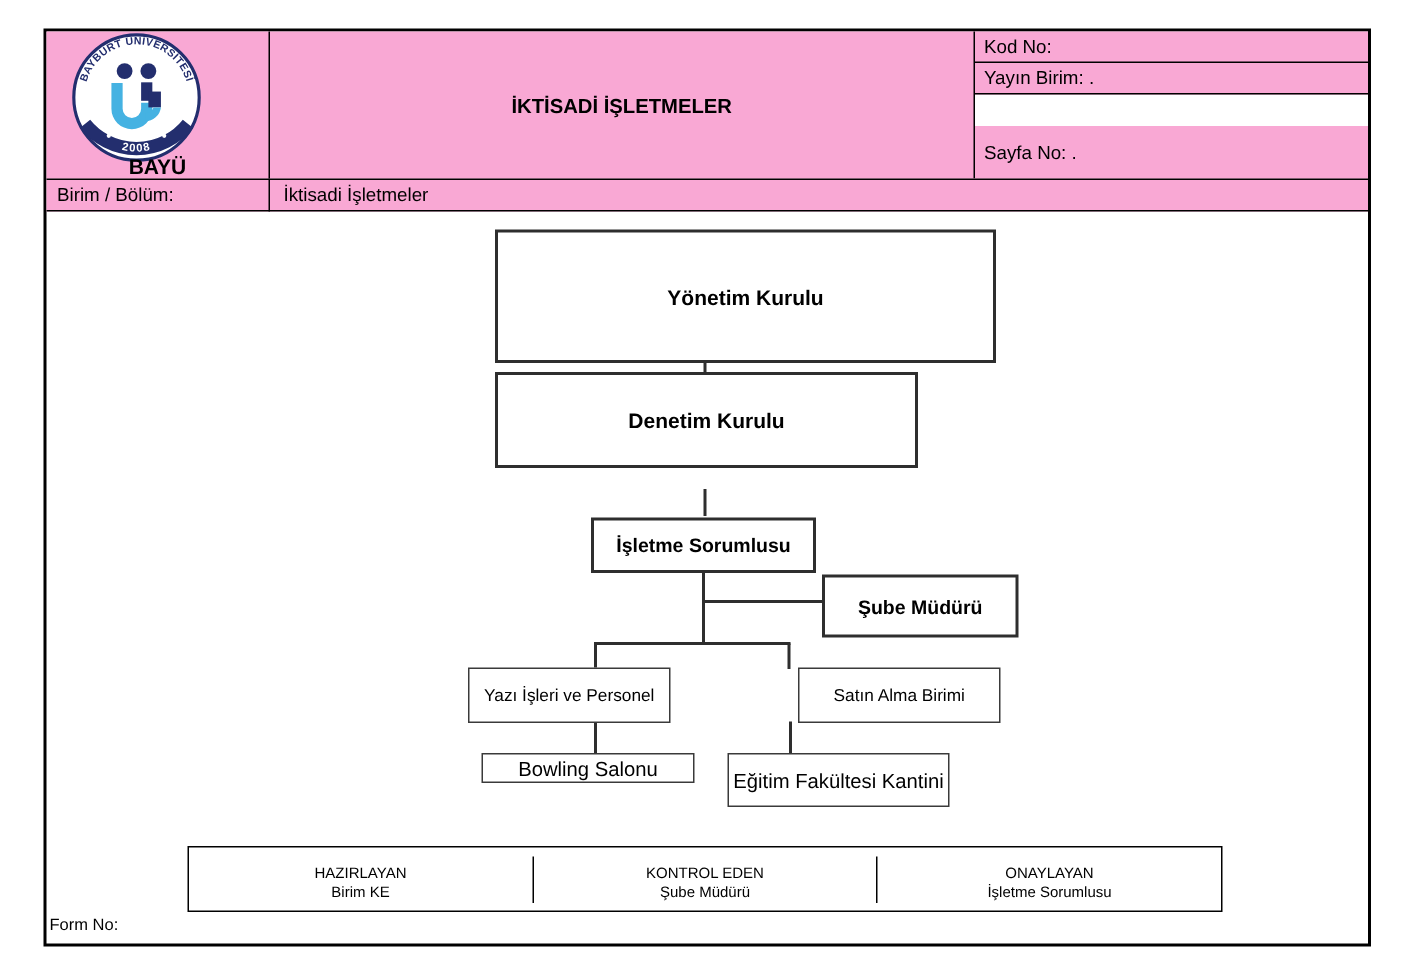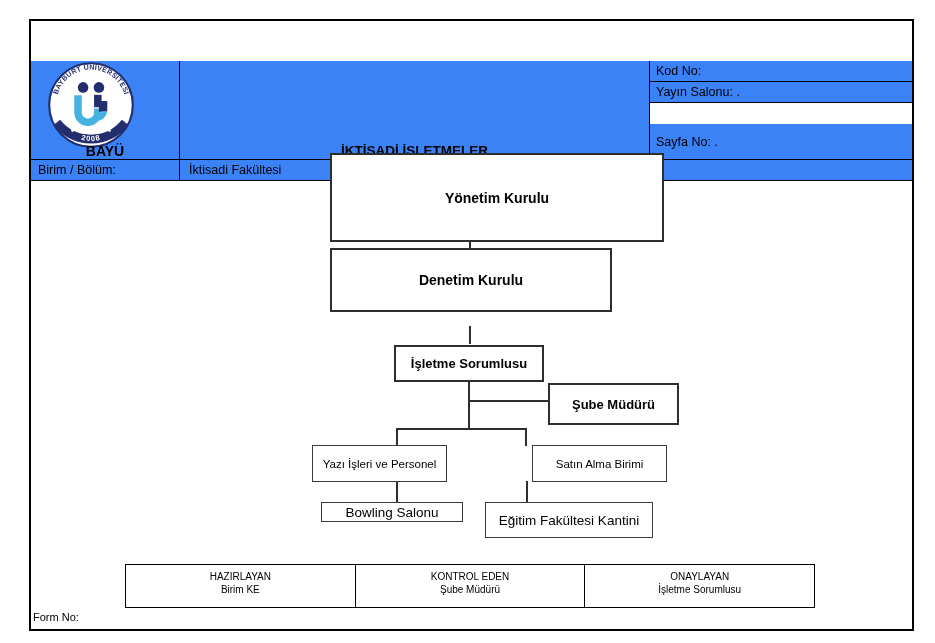--- a/index.html
+++ b/index.html
@@ -13,31 +13,31 @@
     color: #000;
     overflow: hidden;
   }
   .page-border {
     position: absolute;
     left: 29px; top: 19px;
     width: 885px; height: 612px;
     border: 2px solid #000;
   }
   
-  .cell { position: absolute; background: #3b82f6; margin-top: 40px; }
+  .cell { position: absolute; background: #f9a8d4; }
   .logo-cell { left: 31px; top: 21px; width: 149px; height: 98px; border-right: 1px solid #000; }
   .logo-svg { position: absolute; left: 16px; top: 0px; }
   .logo-abbr {
     position: absolute; left: 0; right: 0; bottom: 0;
     text-align: center; font-weight: bold; font-size: 14px;
   }
   .title-cell {
     left: 180px; top: 21px; width: 470px; height: 98px;
     border-right: 1px solid #000;
-    display: flex; flex-direction: column; align-items: center; justify-content: flex-end;
+    display: flex; flex-direction: column; align-items: center; justify-content: center;
     font-weight: bold; font-size: 13.5px; line-height: 17px; text-align: center;
   }
   .meta-row {
     left: 650px; width: 262px;
     border-bottom: 1px solid #000;
     display: flex; align-items: center;
     padding-left: 6px; font-size: 12.5px;
   }
   .meta-row.last { border-bottom: none; }
   .unit-label-cell {
@@ -56,21 +56,21 @@
     display: flex; align-items: center; justify-content: center;
     text-align: center; font-size: 13px;
   }
   .b2 { border: 2px solid #2e2e2e; }
   .b1 { border: 1px solid #3a3a3a; }
   .bold { font-weight: bold; }
   .cline { position: absolute; background: #2e2e2e; }
   
   .sig-table {
     position: absolute; left: 125px; top: 564px; width: 690px; height: 44px;
-    border: 1px solid #000; display: flex;
+    border: 1px solid #000; display: flex; align-items: center;
   }
   .sig-cell {
     flex: 1 1 0; display: flex; flex-direction: column; align-items: center;
     padding-top: 5px; font-size: 10px; line-height: 13px; text-align: center;
   }
   .sig-cell + .sig-cell { border-left: 1px solid #000; }
   .form-no { position: absolute; left: 33px; top: 611px; font-size: 11px; }
 </style>
 </head>
 <body>
@@ -104,44 +104,44 @@
       </g>
     </svg>
     <div class="logo-abbr">BAYÜ</div>
   </div>
 
   <div class="cell title-cell">
     <div>İKTİSADİ İŞLETMELER</div>
   </div>
 
   <div class="cell meta-row" style="top:21px;height:21px;">Kod No:</div>
-  <div class="cell meta-row" style="top:42px;height:21px;">Yayın Salonu: .</div>
+  <div class="cell meta-row" style="top:42px;height:21px;">Yayın Birim: .</div>
   <div class="cell meta-row last" style="top:84px;height:35px;">Sayfa No: .</div>
 
   <div class="cell unit-label-cell">Birim / Bölüm:</div>
-  <div class="cell unit-value-cell">İktisadi Fakültesi</div>
+  <div class="cell unit-value-cell">İktisadi İşletmeler</div>
 
   <div class="cline" style="left:469px;top:241px;width:2px;height:23px;"></div>
   <div class="cline" style="left:469px;top:326px;width:2px;height:18px;"></div>
   <div class="cline" style="left:468px;top:381px;width:2px;height:48px;"></div>
   <div class="cline" style="left:468px;top:400px;width:80px;height:2px;"></div>
   <div class="cline" style="left:396px;top:428px;width:131px;height:2px;"></div>
   <div class="cline" style="left:396px;top:429px;width:2px;height:17px;"></div>
   <div class="cline" style="left:525px;top:429px;width:2px;height:17px;"></div>
   <div class="cline" style="left:396px;top:481px;width:2px;height:22px;"></div>
   <div class="cline" style="left:526px;top:481px;width:2px;height:22px;"></div>
 
   <div class="node b2 bold" style="left:330px;top:153px;width:334px;height:89px;font-size:14px;">Yönetim Kurulu</div>
   <div class="node b2 bold" style="left:330px;top:248px;width:282px;height:64px;font-size:14px;">Denetim Kurulu</div>
   <div class="node b2 bold" style="left:394px;top:345px;width:150px;height:37px;">İşletme Sorumlusu</div>
   <div class="node b2 bold" style="left:548px;top:383px;width:131px;height:42px;">Şube Müdürü</div>
   <div class="node b1" style="left:312px;top:445px;width:135px;height:37px;font-size:11.5px;">Yazı İşleri ve Personel</div>
   <div class="node b1" style="left:508px;top:445px;width:135px;height:37px;font-size:11.5px;margin-left:24px;">Satın Alma Birimi</div>
   <div class="node b1" style="left:321px;top:502px;width:142px;height:20px;font-size:13.5px;">Bowling Salonu</div>
-  <div class="node b1" style="left:485px;top:502px;width:168px;height:36px;font-size:13.5px;">Eğitim Fakültesi Kantini</div>
+  <div class="node b1" style="left:485px;top:502px;width:148px;height:36px;font-size:13.5px;">Eğitim Fakültesi Kantini</div>
 
   <div class="sig-table">
     <div class="sig-cell">
       <div>HAZIRLAYAN</div>
       <div>Birim KE</div>
     </div>
     <div class="sig-cell">
       <div>KONTROL EDEN</div>
       <div>Şube Müdürü</div>
     </div>

